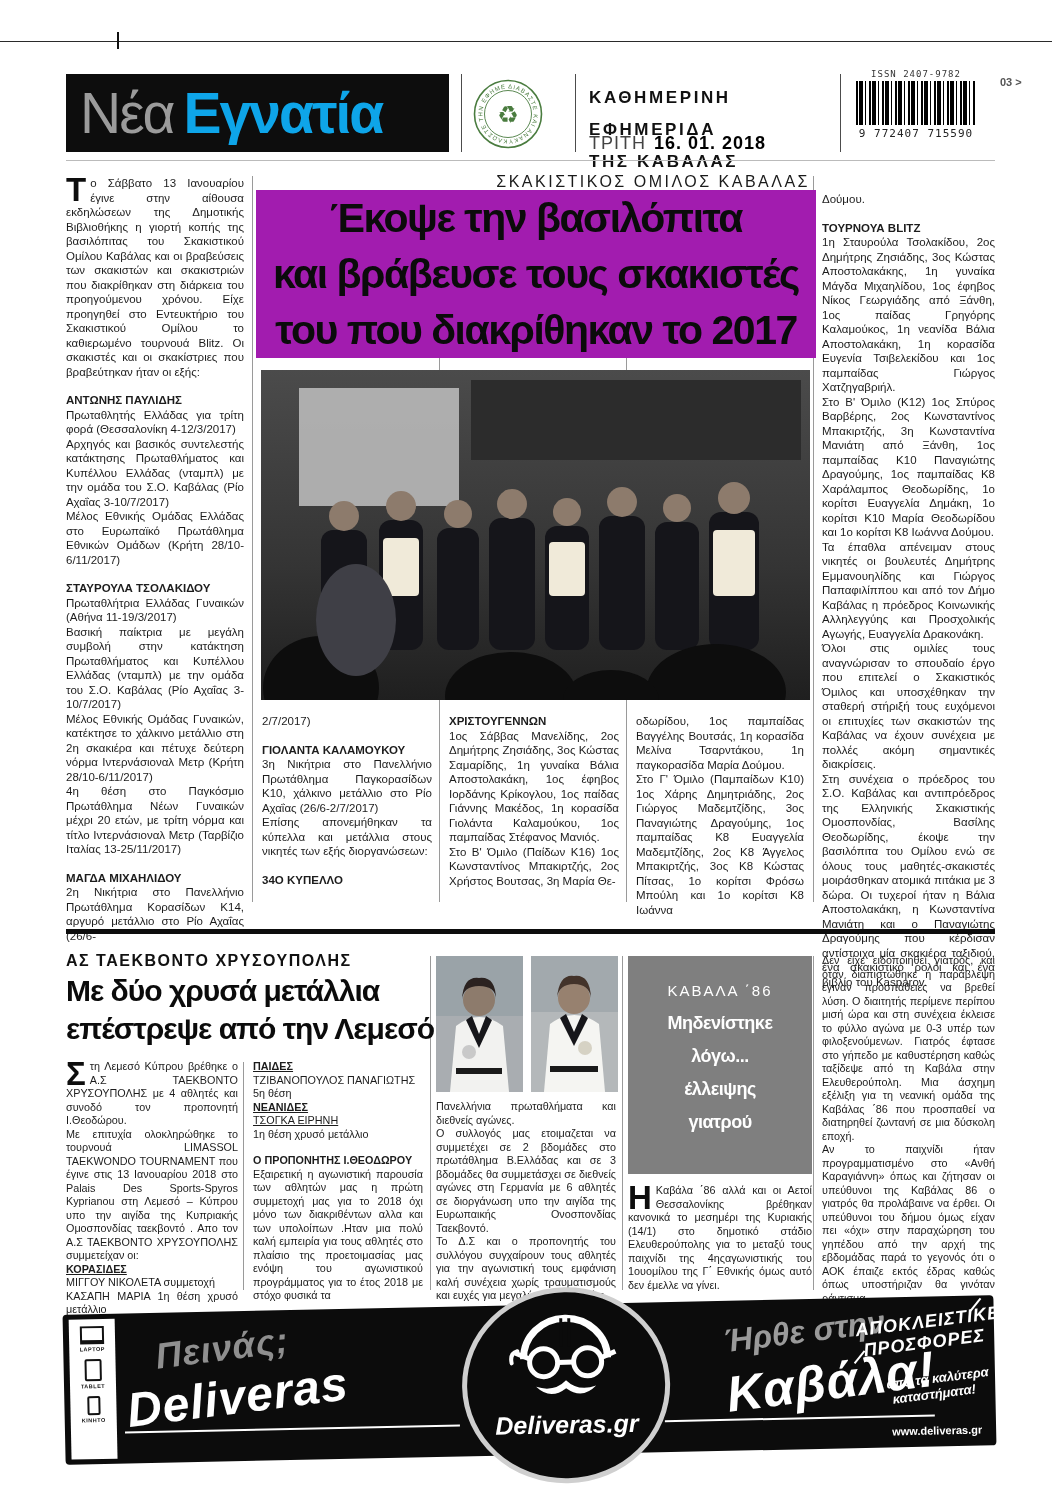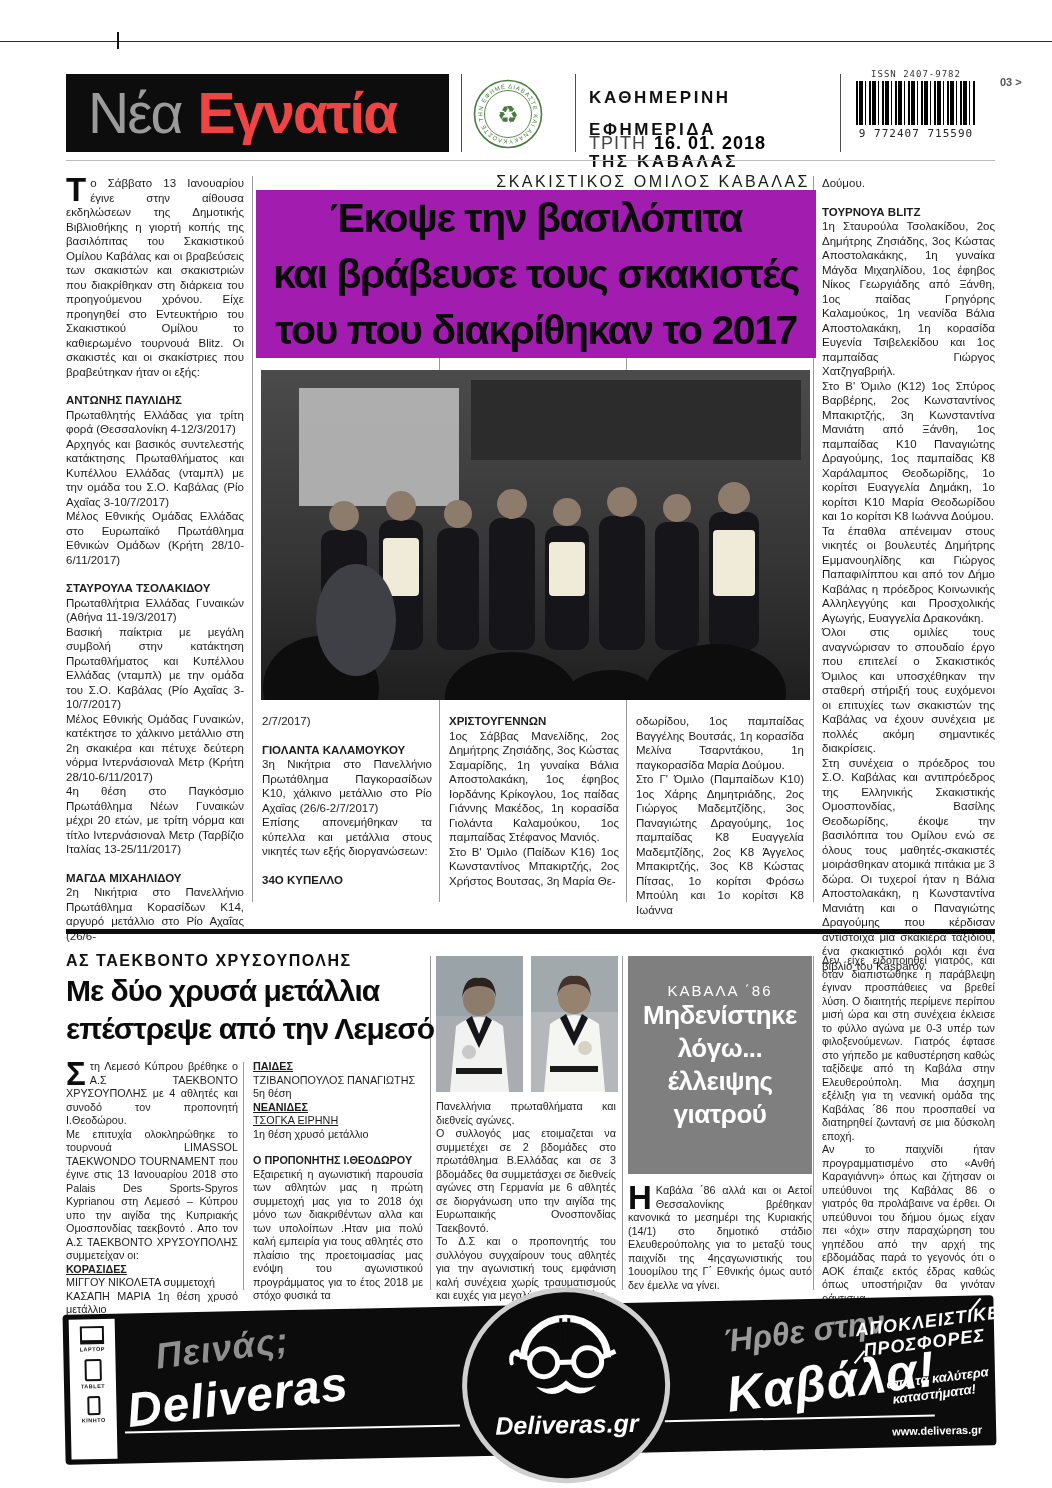--- a/index.html
+++ b/index.html
@@ -3,23 +3,23 @@
 <meta charset="utf-8">
 <style>
   html,body{margin:0;padding:0;background:#ffffff;}
   body{width:1052px;height:1488px;overflow:hidden;font-family:"Liberation Sans",sans-serif;color:#161616;}
   .page{position:relative;width:1052px;height:1488px;background:#fff;}
   .abs{position:absolute;}
 
   
   .toprule{left:0;top:41px;width:1052px;height:1px;background:#2a2a2a;}
   .toptick{left:117px;top:32px;width:2px;height:17px;background:#111;}
-  .logobox{left:66px;top:74px;width:383px;height:78px;background:#0d0d0d;display:flex;align-items:center;padding-left:22px;box-sizing:border-box;}
+  .logobox{left:66px;top:74px;width:383px;height:78px;background:#0d0d0d;display:flex;align-items:center;padding-left:14px;box-sizing:border-box;}
   .logo-nea{font-size:57px;font-weight:400;color:#9b9b9b;letter-spacing:-2px;}
-  .logo-egn{font-size:57px;font-weight:700;color:#ef4444;letter-spacing:-2px;margin-left:16px;}
+  .logo-egn{font-size:57px;font-weight:700;color:#0ea5e9;letter-spacing:-2px;margin-left:10px;}
   .hvline{width:1px;background:#4c4c4c;top:74px;height:78px;}
   .tagline{left:589px;top:82px;width:250px;}
   .tagline .t1{font-size:17px;font-weight:700;letter-spacing:2.6px;line-height:32px;color:#111;}
   .dateline{left:589px;top:133px;font-size:18px;letter-spacing:1px;color:#222;}
   .dateline .day{font-weight:400;color:#444;margin-right:8px;}
   .dateline .dt{font-weight:700;color:#000;}
   .issn{left:856px;top:69px;width:120px;text-align:center;font-family:"DejaVu Sans Mono",monospace;font-size:9px;color:#333;letter-spacing:1px;}
   .barcode{left:856px;top:81px;width:120px;height:44px;background:repeating-linear-gradient(90deg,#000 0 2px,#fff 2px 3px,#000 3px 7px,#fff 7px 9px,#000 9px 10px,#fff 10px 13px);}
   .bcnum{left:850px;top:127px;width:132px;text-align:center;font-family:"DejaVu Sans Mono",monospace;font-size:11px;color:#222;letter-spacing:1px;}
   .isscode{left:1000px;top:76px;font-size:11px;color:#555;font-weight:700;}
@@ -39,21 +39,21 @@
   
   .bcol{font-size:10.8px;line-height:13.5px;text-align:justify;color:#1c1c1c;}
   .bcol p{margin:0;}
   .bcol .bh{font-weight:700;margin-top:13px;text-align:left;}
   .bcol .uh{font-weight:700;text-decoration:underline;text-align:left;}
   .tkick{left:66px;top:952px;font-size:16px;font-weight:700;letter-spacing:1.5px;color:#111;}
   .thead{left:66px;top:972px;width:370px;font-size:30px;line-height:38px;font-weight:700;letter-spacing:-1px;color:#0b0b0b;}
   .tkphoto{top:956px;width:87px;height:136px;}
   .kavbox{left:628px;top:956px;width:184px;height:218px;background:#7f7f7f;color:#fff;text-align:center;}
   .kavbox .kk{font-size:15px;letter-spacing:2px;margin-top:26px;}
-  .kavbox .kh{font-size:26px;line-height:33px;font-weight:700;margin-top:0;letter-spacing:-0.5px;}
+  .kavbox .kh{font-size:18px;line-height:33px;font-weight:700;margin-top:8px;letter-spacing:-0.5px;}
 
   
   .ad{left:64px;top:1305px;width:931px;height:150px;background:#0c0c0c;border-radius:4px;transform:rotate(-1.2deg);}
   .ad .strip{position:absolute;left:6px;top:5px;width:46px;height:140px;background:#ffffff;}
   .devlbl{font-size:5.5px;letter-spacing:0.5px;text-align:center;color:#111;margin-top:2px;font-weight:700;}
   .dev{margin:7px auto 0 auto;}
   .dev.laptop{width:20px;height:12px;border:2px solid #111;border-bottom-width:4px;}
   .dev.tablet{width:13px;height:18px;border:2px solid #111;border-radius:2px;}
   .dev.phone{width:9px;height:15px;border:2px solid #111;border-radius:2px;}
   .ad .slant{position:absolute;transform:rotate(-6deg);white-space:nowrap;font-style:italic;font-weight:700;}
@@ -196,21 +196,21 @@
     <p class="bh" style="margin-top:0;">ΧΡΙΣΤΟΥΓΕΝΝΩΝ</p>
     <p>1ος Σάββας Μανελίδης, 2ος Δημήτρης Ζησιάδης, 3ος Κώστας Σαμαρίδης, 1η γυναίκα Βάλια Αποστολακάκη, 1ος έφηβος Ιορδάνης Κρίκογλου, 1ος παίδας Γιάννης Μακέδος, 1η κορασίδα Γιολάντα Καλαμούκου, 1ος παμπαίδας Στέφανος Μανιός.</p>
     <p>Στο Β' Όμιλο (Παίδων Κ16) 1ος Κωνσταντίνος Μπακιρτζής, 2ος Χρήστος Βουτσας, 3η Μαρία Θε-</p>
   </div>
 
   <div class="abs col" style="left:636px;top:714px;width:168px;">
     <p>οδωρίδου, 1ος παμπαίδας Βαγγέλης Βουτσάς, 1η κορασίδα Μελίνα Τσαρντάκου, 1η παγκορασίδα Μαρία Δούμου.</p>
     <p>Στο Γ' Όμιλο (Παμπαίδων Κ10) 1ος Χάρης Δημητριάδης, 2ος Γιώργος Μαδεμτζίδης, 3ος Παναγιώτης Δραγούμης, 1ος παμπαίδας Κ8 Ευαγγελία Μαδεμτζίδης, 2ος Κ8 Άγγελος Μπακιρτζής, 3ος Κ8 Κώστας Πίτσας, 1ο κορίτσι Φρόσω Μπούλη και 1ο κορίτσι Κ8 Ιωάννα</p>
   </div>
 
-  <div class="abs col" style="left:822px;top:176px;width:173px;">
+  <div class="abs col" style="left:822px;top:192px;width:173px;">
     <p>Δούμου.</p>
     <p class="bh">ΤΟΥΡΝΟΥΑ BLITZ</p>
     <p>1η Σταυρούλα Τσολακίδου, 2ος Δημήτρης Ζησιάδης, 3ος Κώστας Αποστολακάκης, 1η γυναίκα Μάγδα Μιχαηλίδου, 1ος έφηβος Νίκος Γεωργιάδης από Ξάνθη, 1ος παίδας Γρηγόρης Καλαμούκος, 1η νεανίδα Βάλια Αποστολακάκη, 1η κορασίδα Ευγενία Τσιβελεκίδου και 1ος παμπαίδας Γιώργος Χατζηγαβριήλ.</p>
     <p>Στο Β' Όμιλο (Κ12) 1ος Σπύρος Βαρβέρης, 2ος Κωνσταντίνος Μπακιρτζής, 3η Κωνσταντίνα Μανιάτη από Ξάνθη, 1ος παμπαίδας Κ10 Παναγιώτης Δραγούμης, 1ος παμπαίδας Κ8 Χαράλαμπος Θεοδωρίδης, 1ο κορίτσι Ευαγγελία Δημάκη, 1ο κορίτσι Κ10 Μαρία Θεοδωρίδου και 1ο κορίτσι Κ8 Ιωάννα Δούμου.</p>
     <p>Τα έπαθλα απένειμαν στους νικητές οι βουλευτές Δημήτρης Εμμανουηλίδης και Γιώργος Παπαφιλίππου και από τον Δήμο Καβάλας η πρόεδρος Κοινωνικής Αλληλεγγύης και Προσχολικής Αγωγής, Ευαγγελία Δρακονάκη.</p>
     <p>Όλοι στις ομιλίες τους αναγνώρισαν το σπουδαίο έργο που επιτελεί ο Σκακιστικός Όμιλος και υποσχέθηκαν την σταθερή στήριξή τους ευχόμενοι οι επιτυχίες των σκακιστών της Καβάλας να έχουν συνέχεια με πολλές ακόμη σημαντικές διακρίσεις.</p>
     <p>Στη συνέχεια ο πρόεδρος του Σ.Ο. Καβάλας και αντιπρόεδρος της Ελληνικής Σκακιστικής Ομοσπονδίας, Βασίλης Θεοδωρίδης, έκοψε την βασιλόπιτα του Ομίλου ενώ σε όλους τους μαθητές-σκακιστές μοιράσθηκαν ατομικά πιτάκια με 3 δώρα. Οι τυχεροί ήταν η Βάλια Αποστολακάκη, η Κωνσταντίνα Μανιάτη και ο Παναγιώτης Δραγούμης που κέρδισαν αντίστοιχα μία σκακιέρα ταξιδιού, ένα σκακιστικό ρολόι και ένα βιβλίο του Kasparov.</p>
   </div>
 
   <div class="abs thickrule"></div>

